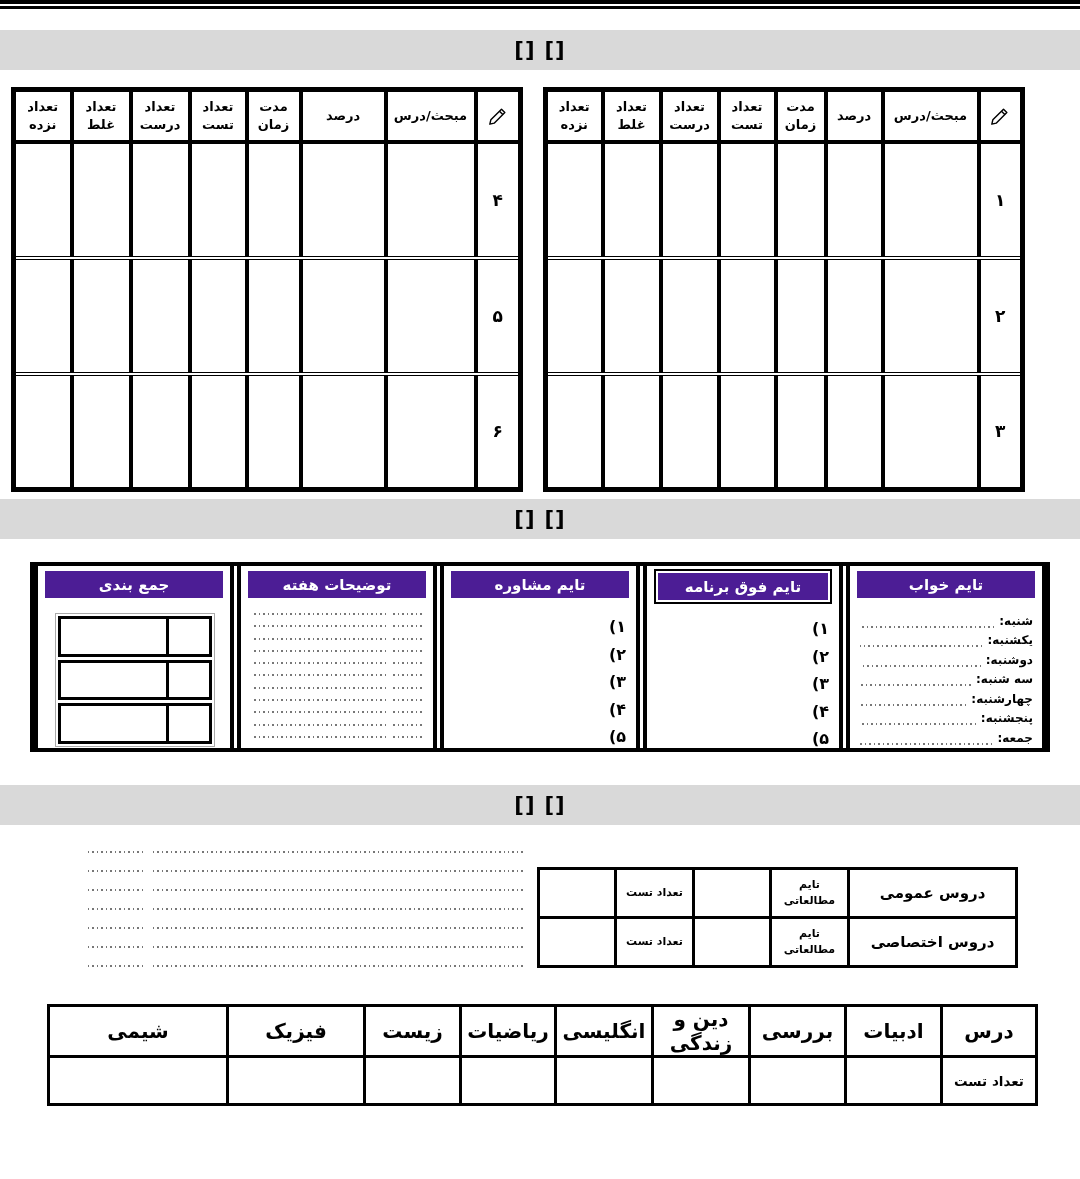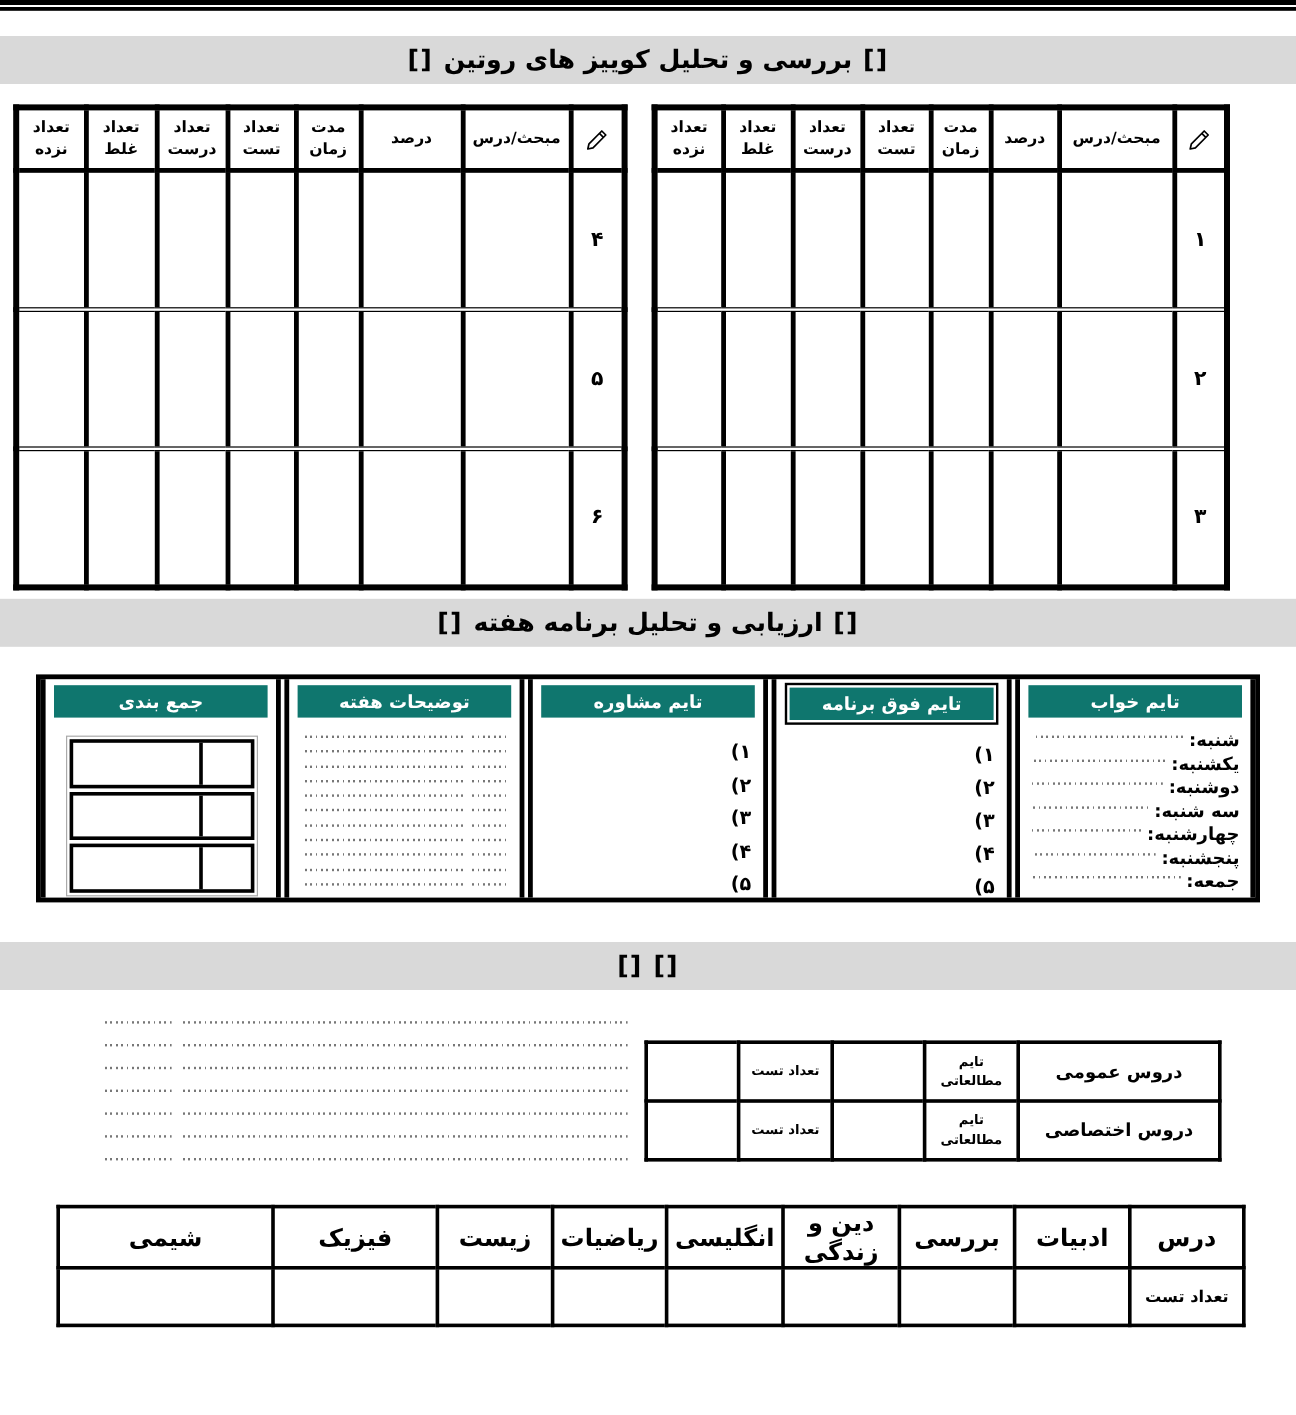--- a/index.html
+++ b/index.html
@@ -36,27 +36,27 @@
   .quiz .pencil-cell svg { display:block; margin:0 auto; }
 
   
   .week-box {
     margin:23px 0 0 30px; width:1020px; height:190px;
     border:4px solid #000; background:#fff;
     display:flex; gap:3px; direction:rtl;
   }
   .wcol { flex:1; border-left:4px solid #000; border-right:4px solid #000; overflow:hidden; }
   .whead {
-    background:#0f766e; color:#fff; height:27px; margin:5px 7px 0;
+    background:#4c1d95; color:#fff; height:27px; margin:5px 7px 0;
     display:flex; align-items:center; justify-content:center; font-size:15px;
   }
   .whead.framed { margin:7px 11px 0; box-shadow:0 0 0 2px #fff, 0 0 0 4px #000; }
   
   .days { padding:10px 9px 0 10px; }
-  .day-row { display:flex; align-items:flex-start; gap:5px; height:19.5px; font-size:15px; }
+  .day-row { display:flex; align-items:flex-end; gap:5px; height:19.5px; font-size:12px; }
   .dotline { height:2px; background:repeating-linear-gradient(to left,#777 0 1.5px,transparent 1.5px 4.5px); }
   .day-row .dotline { flex:1; margin-top:5px; }
   
   .nums { padding:19px 10px 0 0; display:flex; flex-direction:column; align-items:flex-start; }
   .num { height:27.5px; font-size:16px; direction:ltr; unicode-bidi:isolate; }
   
   .note-lines { padding:15px 11px 0 13px; }
   .note-line { display:flex; gap:6px; margin-bottom:10.3px; }
   .note-line .seg-s { width:30px; } .note-line .seg-l { flex:1; }
   
@@ -83,21 +83,20 @@
   .subjects thead th { height:51px; font-size:20px; }
   .subjects tbody th { height:48px; font-size:13.5px; }
 </style>
 </head>
 <body>
 
 <div class="top-rule"></div>
 
 <div class="section-bar bar-quiz">
   <span class="br">[]</span>
-  <span>بررسی و تحلیل کوییز های روتین</span>
   <span class="br">[]</span>
 </div>
 
 <div class="quiz-tables">
 
   <table class="quiz quiz-left" dir="rtl">
     <colgroup>
       <col style="width:45px">
         <col style="width:90px">
         <col style="width:85px">
@@ -220,21 +219,20 @@
         <td></td>
           <td></td>
         <td></td>
       </tr>
     </tbody>
   </table>
 </div>
 
 <div class="section-bar bar-week">
   <span class="br">[]</span>
-  <span>ارزیابی و تحلیل برنامه هفته</span>
   <span class="br">[]</span>
 </div>
 
 <div class="week-box">
 
   <div class="wcol">
     <div class="whead">تایم خواب</div>
     <div class="days">
       <div class="day-row">
           <span>شنبه:</span>

